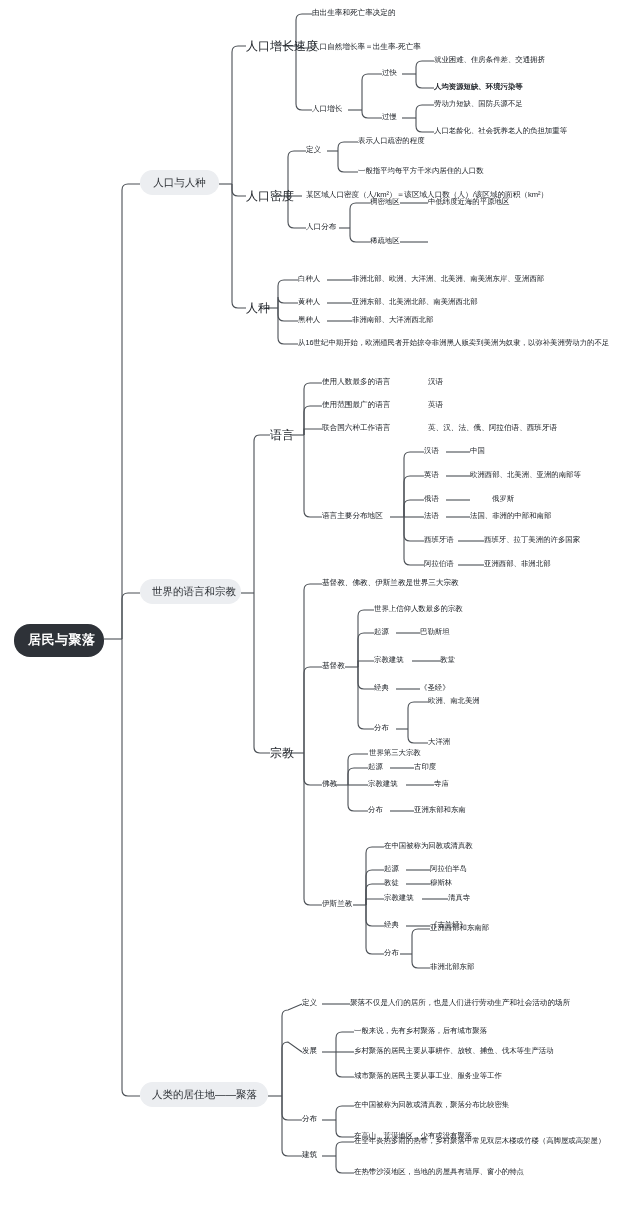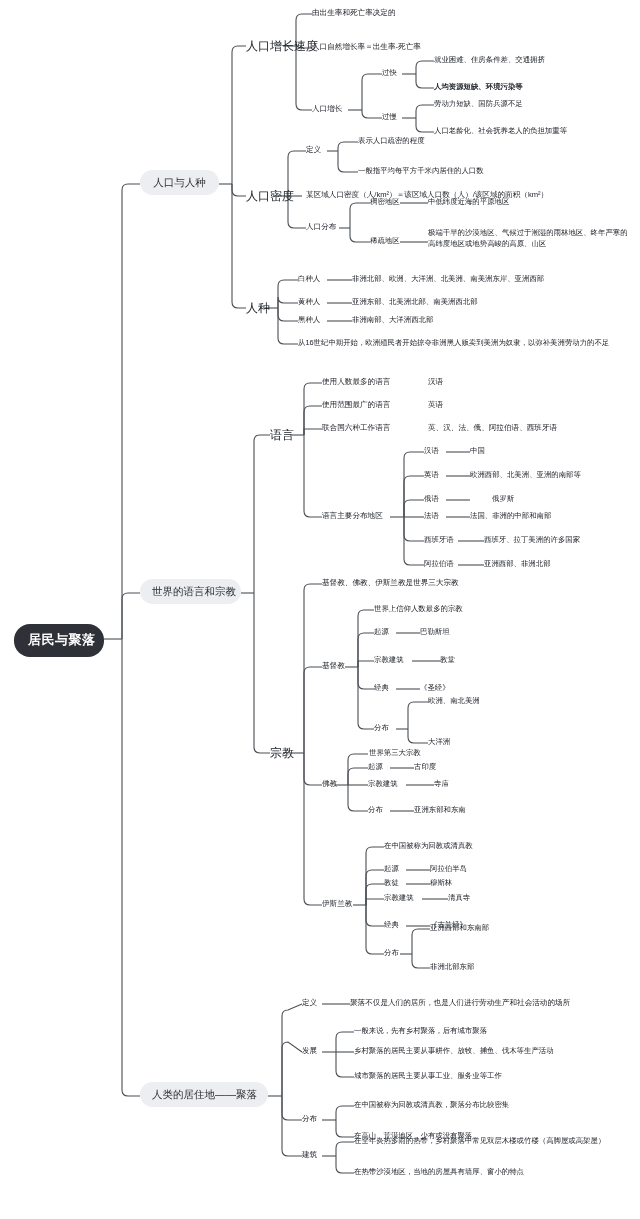--- a/index.html
+++ b/index.html
@@ -258,22 +258,20 @@
   <div class="node lv3" style="left:306px;top:145px;">定义</div>
   <div class="node lv3" style="left:306px;top:190px;">某区域人口密度（人/km²）＝该区域人口数（人）/该区域的面积（km²）</div>
   <div class="node lv3" style="left:306px;top:222px;">人口分布</div>
 
   <div class="node lv4" style="left:358px;top:136px;">表示人口疏密的程度</div>
   <div class="node lv4" style="left:358px;top:166px;">一般指平均每平方千米内居住的人口数</div>
 
   <div class="node lv4" style="left:370px;top:197px;">稠密地区</div>
   <div class="node lv4" style="left:428px;top:197px;">中低纬度近海的平原地区</div>
   <div class="node lv4" style="left:370px;top:236px;">稀疏地区</div>
-  <div class="node lv4 multiline" style="left:428px;top:228px;width:210px;">极端干旱的沙漠地区、气候过于潮湿的雨林地区、终年严寒的
-高纬度地区或地势高峻的高原、山区</div>
 
   <div class="node lv4" style="left:298px;top:274px;">白种人</div>
   <div class="node lv4" style="left:352px;top:274px;">非洲北部、欧洲、大洋洲、北美洲、南美洲东岸、亚洲西部</div>
   <div class="node lv4" style="left:298px;top:297px;">黄种人</div>
   <div class="node lv4" style="left:352px;top:297px;">亚洲东部、北美洲北部、南美洲西北部</div>
   <div class="node lv4" style="left:298px;top:315px;">黑种人</div>
   <div class="node lv4" style="left:352px;top:315px;">非洲南部、大洋洲西北部</div>
   <div class="node lv4" style="left:298px;top:338px;">从16世纪中期开始，欧洲殖民者开始掠夺非洲黑人贩卖到美洲为奴隶，以弥补美洲劳动力的不足</div>
 
   <div class="node lv2" style="left:270px;top:428px;">语言</div>

